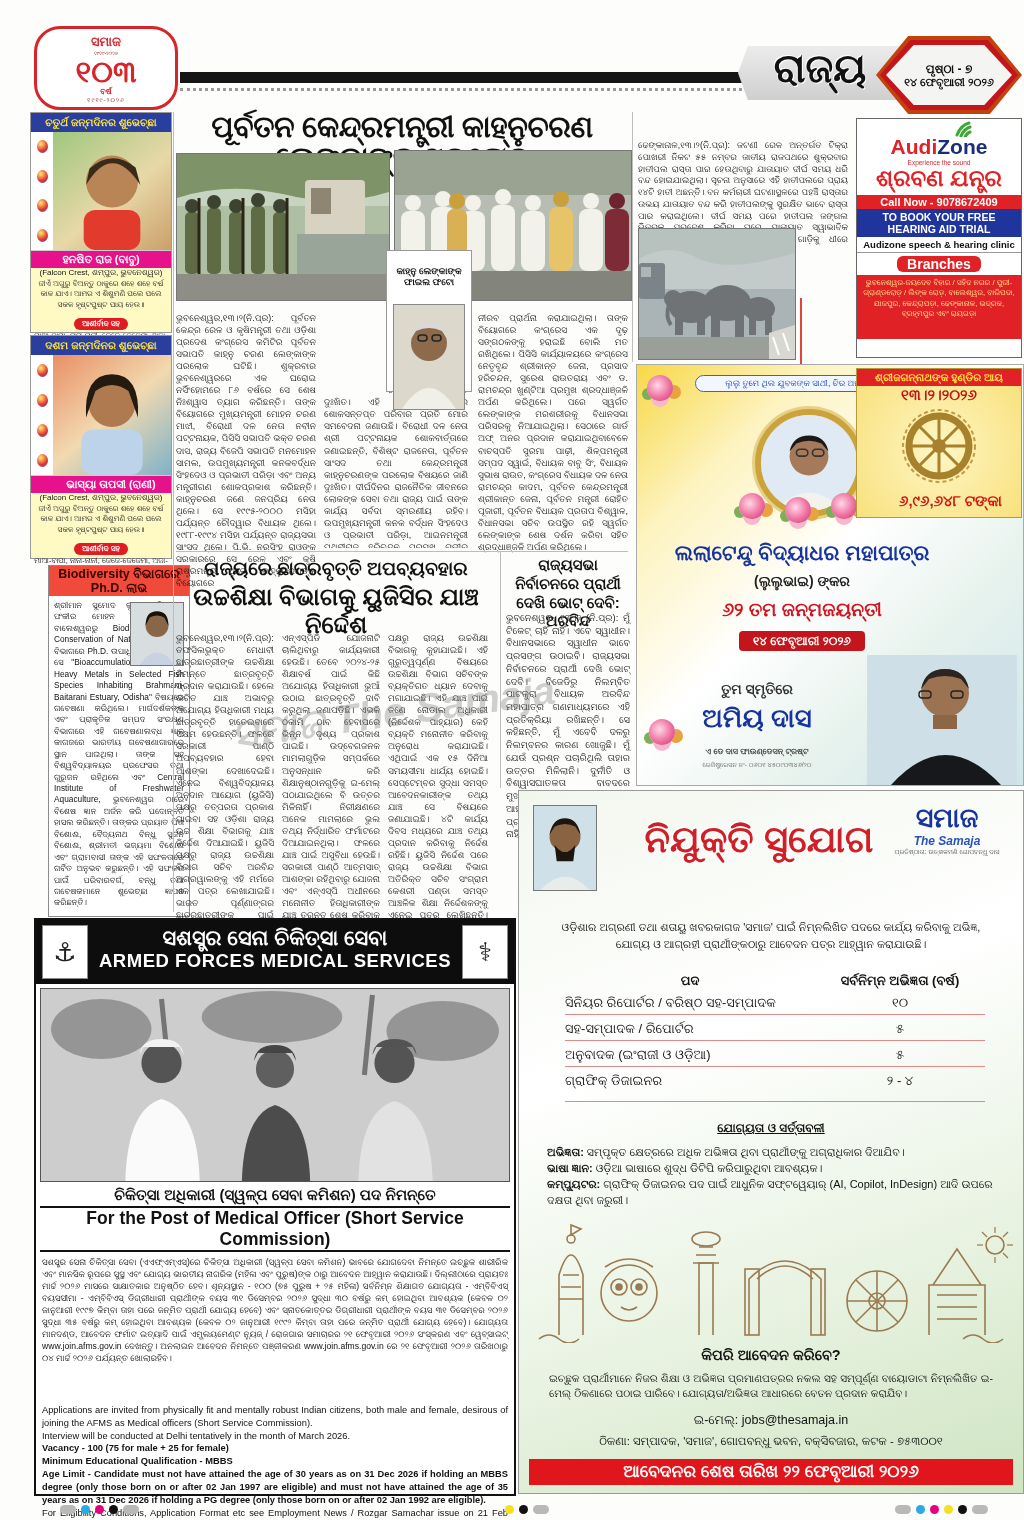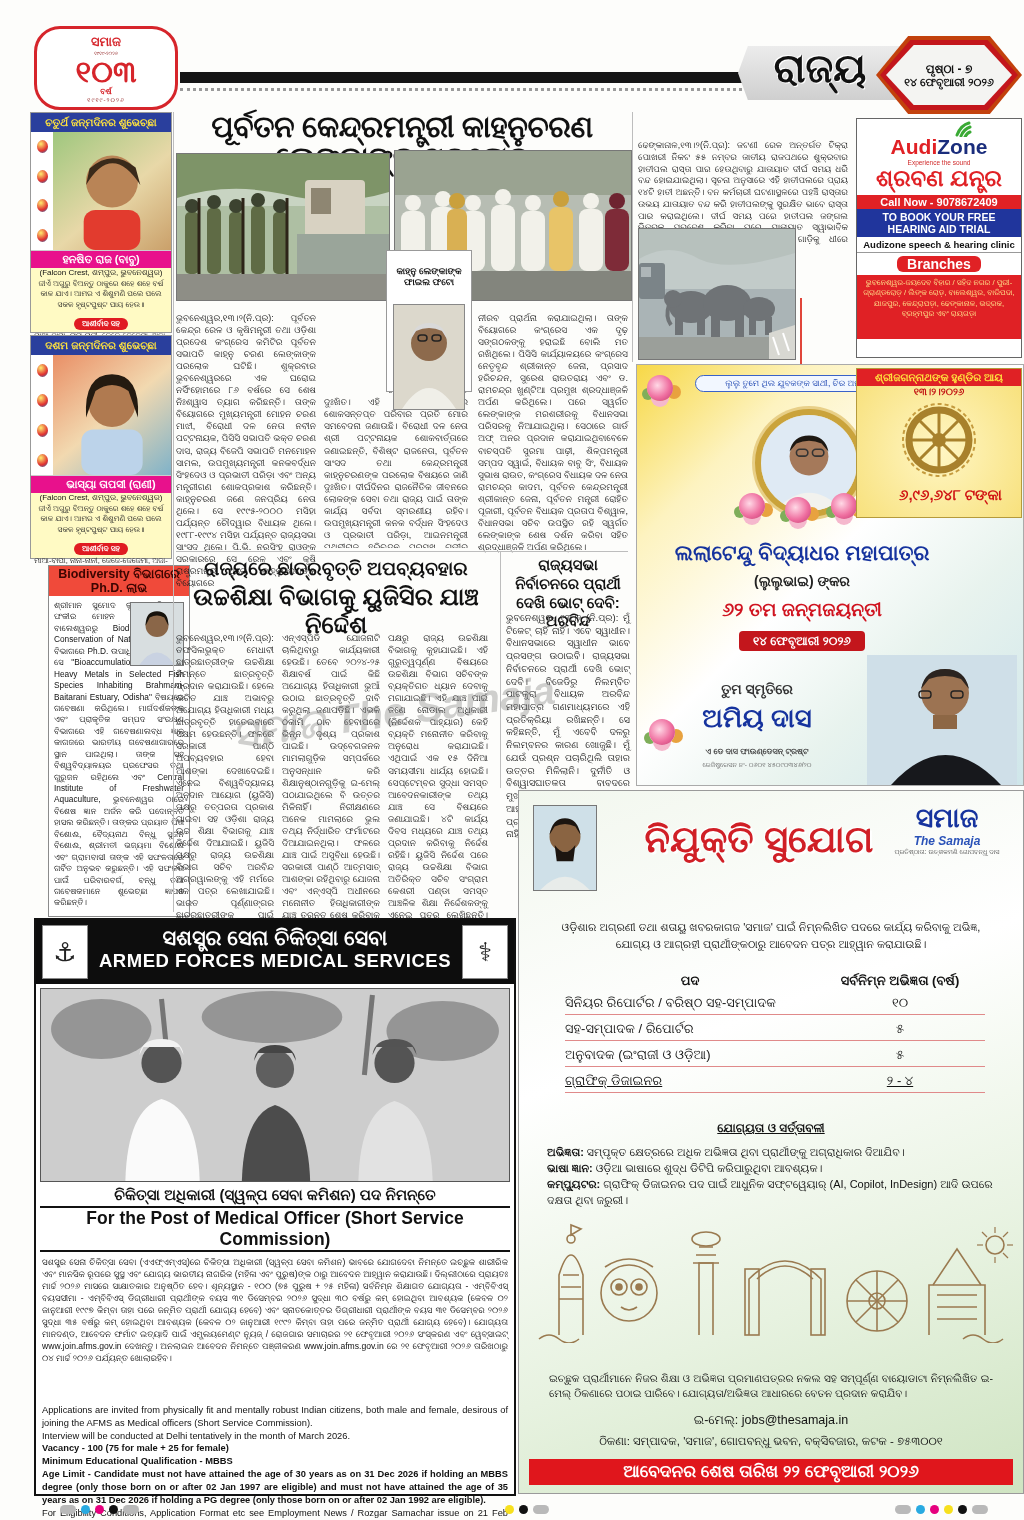--- a/index.html
+++ b/index.html
@@ -331,21 +331,21 @@
     <div class="c" style="font-size:23px;font-weight:bold;color:#e02125;">ଶ୍ରବଣ ଯନ୍ତ୍ର</div>
     <div class="c audz-call" style="margin-top:3px;padding:1px 0;">Call Now - 9078672409</div>
     <div class="c audz-trial" style="padding:2px 4px;">TO BOOK YOUR FREE HEARING AID TRIAL</div>
     <div class="c audz-clinic" style="padding:2px 0;border-bottom:1px solid #999;">Audizone speech &amp; hearing clinic</div>
     <div class="c" style="margin:2px 0;"><span class="audz-branch-head">Branches</span></div>
     <div class="c audz-branches" style="padding:3px 4px;height:58px;">ଭୁବନେଶ୍ୱର-ଜୟଦେବ ବିହାର / ସହିଦ ନଗର / ପୁରୀ-ଗ୍ରାଣ୍ଡରୋଡ଼ / ଲିଙ୍କ ରୋଡ଼, ବାଲେଶ୍ୱର, ବାରିପଦା, ଯାଜପୁର, କେନ୍ଦ୍ରାପଡ଼ା, ଢେଙ୍କାନାଳ, ଭଦ୍ରକ, ବ୍ରହ୍ମପୁର ଏବଂ ରାୟଗଡ଼ା</div>
   </div>
 
   <div class="abs hundi" style="left:856px;top:368px;width:164px;height:148px;z-index:6;">
     <div class="c hundi-head" style="padding:2px 0;">ଶ୍ରୀଜଗନ୍ନାଥଙ୍କ ହୁଣ୍ଡିର ଆୟ</div>
-    <div class="c" style="font-size:10px;color:#c21414;font-weight:bold;">୧୩।୨।୨୦୨୬</div>
+    <div class="c" style="font-size:15px;color:#c21414;font-weight:bold;">୧୩।୨।୨୦୨୬</div>
     <div class="c">
       <svg width="84" height="84" viewBox="0 0 84 84">
         <circle cx="42" cy="42" r="30" fill="none" stroke="#a8812c" stroke-width="7"></circle>
         <circle cx="42" cy="42" r="7" fill="#a8812c"></circle>
         <g stroke="#a8812c" stroke-width="3">
           <line x1="42" y1="12" x2="42" y2="72"></line>
             <line x1="12" y1="42" x2="72" y2="42"></line>
           <line x1="21" y1="21" x2="63" y2="63"></line>
             <line x1="63" y1="21" x2="21" y2="63"></line>
         </g>
@@ -471,21 +471,21 @@
         <div style="width:170px;text-align:center;">୧୦</div>
       </div>
       <div class="rec-row" style="display:flex;padding:6px 0 3px;">
         <div style="width:250px;">ସହ-ସମ୍ପାଦକ / ରିପୋର୍ଟର</div>
         <div style="width:170px;text-align:center;">୫</div>
       </div>
       <div class="rec-row" style="display:flex;padding:6px 0 3px;">
         <div style="width:250px;">ଅନୁବାଦକ (ଇଂରାଜୀ ଓ ଓଡ଼ିଆ)</div>
         <div style="width:170px;text-align:center;">୫</div>
       </div>
-      <div class="rec-row" style="display:flex;padding:6px 0 3px;text-decoration:underline;">
+      <div class="rec-row" style="display:flex;padding:6px 0 12px;">
         <div style="width:250px;">ଗ୍ରାଫିକ୍ ଡିଜାଇନର</div>
         <div style="width:170px;text-align:center;">୨ - ୪</div>
       </div>
     </div>
     <div class="abs c rec-sec" style="left:0;top:330px;width:504px;">ଯୋଗ୍ୟତା ଓ ସର୍ତ୍ତାବଳୀ</div>
     <div class="abs" style="left:28px;top:354px;width:452px;">
       <div class="rec-item"><span class="b">ଅଭିଜ୍ଞତା:</span> <span>ସମ୍ପୃକ୍ତ କ୍ଷେତ୍ରରେ ଅଧିକ ଅଭିଜ୍ଞତା ଥିବା ପ୍ରାର୍ଥୀଙ୍କୁ ଅଗ୍ରାଧିକାର ଦିଆଯିବ।</span></div>
       <div class="rec-item"><span class="b">ଭାଷା ଜ୍ଞାନ:</span> <span>ଓଡ଼ିଆ ଭାଷାରେ ଶୁଦ୍ଧ ଡିଟିପି କରିପାରୁଥିବା ଆବଶ୍ୟକ।</span></div>
       <div class="rec-item"><span class="b">କମ୍ପ୍ୟୁଟର:</span> <span>ଗ୍ରାଫିକ୍ ଡିଜାଇନର ପଦ ପାଇଁ ଆଧୁନିକ ସଫ୍ଟୱେୟାର୍ (AI, Copilot, InDesign) ଆଦି ଉପରେ ଦକ୍ଷତା ଥିବା ଜରୁରୀ।</span></div>
     </div>
@@ -537,20 +537,21 @@
               <line x1="453" y1="17" x2="458" y2="22"></line>
               <line x1="474" y1="38" x2="479" y2="43"></line>
               <line x1="479" y1="17" x2="474" y2="22"></line>
             </g>
 
           <path d="M10 124 q10 -8 20 0 q10 8 20 0"></path>
             <path d="M434 124 q10 -8 20 0 q10 8 20 0"></path>
         </g>
       </svg>
     </div>
+    <div class="abs c rec-how" style="left:0;top:556px;width:504px;">କିପରି ଆବେଦନ କରିବେ?</div>
     <div class="abs just" style="left:30px;top:580px;width:444px;font-size:10.5px;line-height:1.45;">ଇଚ୍ଛୁକ ପ୍ରାର୍ଥୀମାନେ ନିଜର ଶିକ୍ଷା ଓ ଅଭିଜ୍ଞତା ପ୍ରମାଣପତ୍ରର ନକଲ ସହ ସମ୍ପୂର୍ଣ୍ଣ ବାୟୋଡାଟା ନିମ୍ନଲିଖିତ ଇ-ମେଲ୍ ଠିକଣାରେ ପଠାଇ ପାରିବେ। ଯୋଗ୍ୟତା/ଅଭିଜ୍ଞତା ଆଧାରରେ ବେତନ ପ୍ରଦାନ କରାଯିବ।</div>
     <div class="abs c rec-email" style="left:0;top:622px;width:504px;">ଇ-ମେଲ୍: jobs@thesamaja.in</div>
     <div class="abs c rec-addr" style="left:0;top:644px;width:504px;">ଠିକଣା: ସମ୍ପାଦକ, 'ସମାଜ', ଗୋପବନ୍ଧୁ ଭବନ, ବକ୍ସିବଜାର, କଟକ - ୭୫୩୦୦୧</div>
     <div class="abs rec-banner" style="left:10px;top:668px;width:484px;height:26px;">ଆବେଦନର ଶେଷ ତାରିଖ ୨୨ ଫେବୃଆରୀ ୨୦୨୬</div>
   </div>
 
   <div class="abs" style="left:60px;top:1500px;">
     <span class="dot gray"></span><span class="dot d-c"></span><span class="dot d-m"></span><span class="dot d-k"></span><span class="dot gray"></span>
   </div>
   <div class="abs" style="left:505px;top:1500px;">

